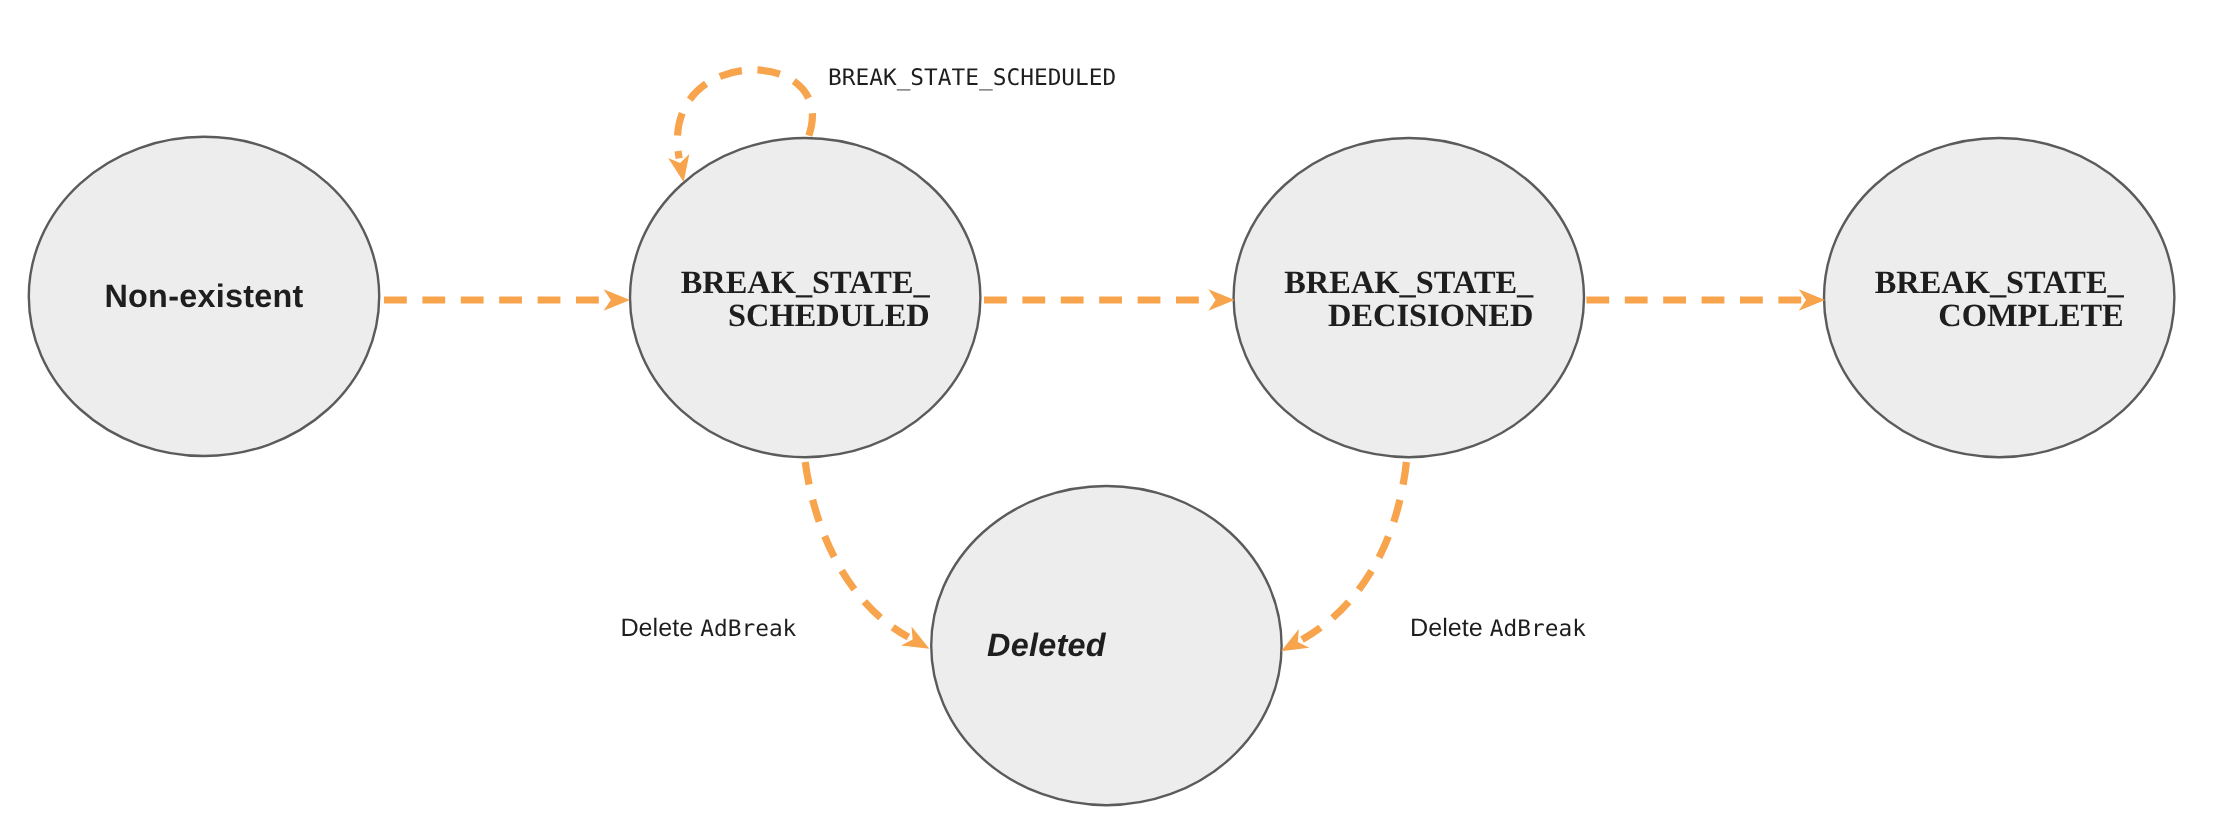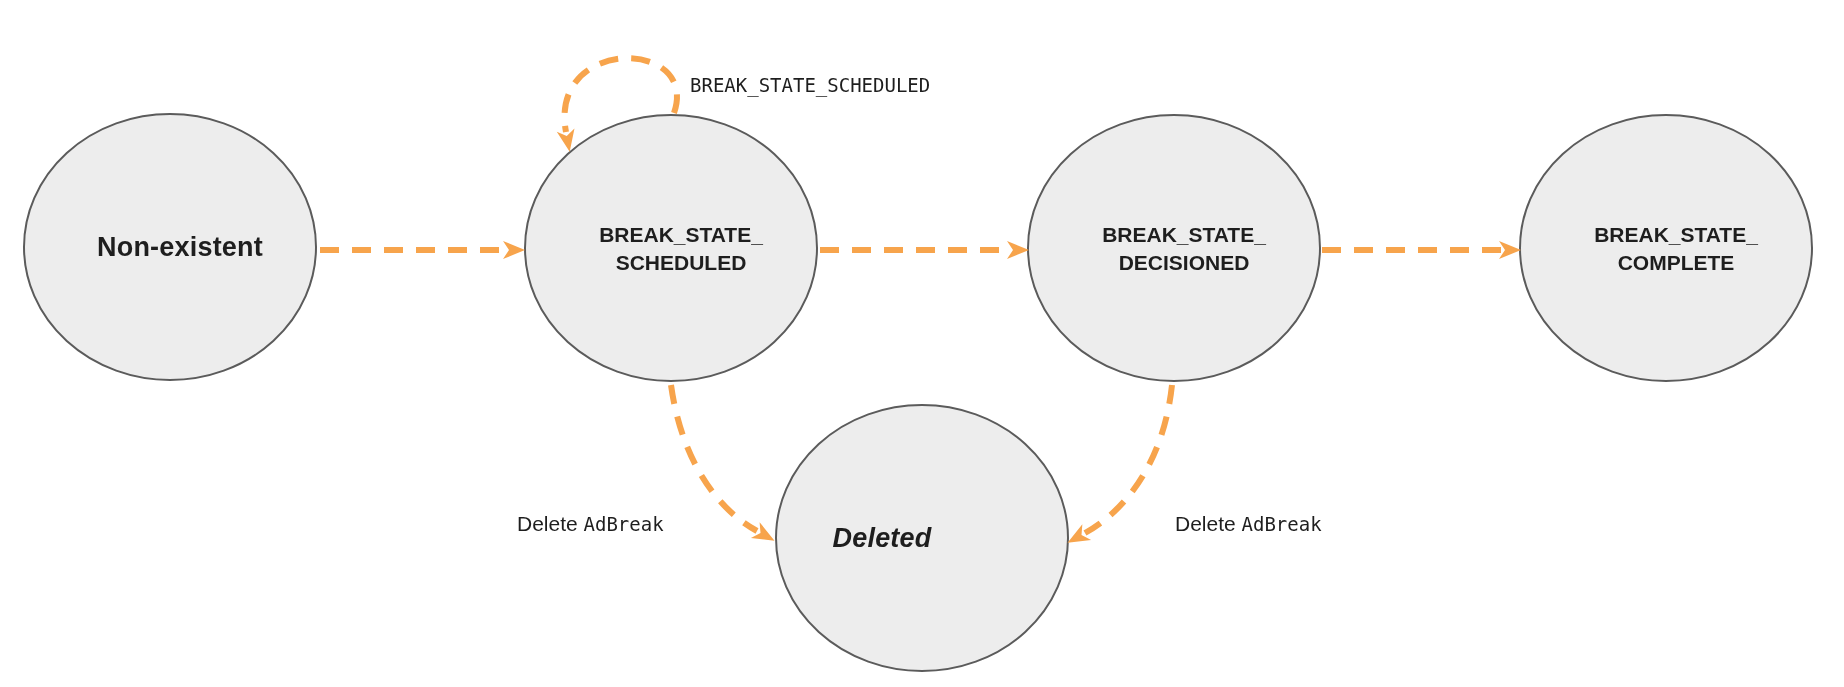--- a/index.html
+++ b/index.html
@@ -16,38 +16,36 @@
     font-family:"Liberation Sans", sans-serif;
     color:var(--text-color);
     overflow:hidden;
   }
   .shapes{position:absolute;left:0;top:0;width:1844px;height:687px;}
   .node{fill:var(--node-fill);stroke:var(--node-stroke);stroke-width:2;}
   .dashed{fill:none;stroke:var(--accent);stroke-width:6;stroke-dasharray:19 13;}
   .node-label{
     position:absolute;
     transform:translate(-50%,-50%);
-    text-align:center;
+    text-align:right;
     white-space:pre-line;
     font-weight:bold;
     line-height:28px;
-    margin-left:10px;
   }
   .node-label.plain{font-size:27px;letter-spacing:0.2px;}
-  .node-label.code{font-family:Liberation Sans, sans-serif;font-size:21px;}
+  .node-label.code{font-family:Liberation Serif, serif;font-size:27px;}
   .edge-label{
     position:absolute;
     font-size:21px;
     line-height:25px;
     white-space:pre-line;
   }
   .edge-label .c{
     font-family:"DejaVu Sans Mono", monospace;
     font-size:19px;
-    margin-top:20px;
   }
   .edge-label .block{display:block;}
 </style>
 </head>
 <body>
 
 <div class="canvas">
 
   <svg class="shapes" viewBox="0 0 1844 687">
     <defs>

